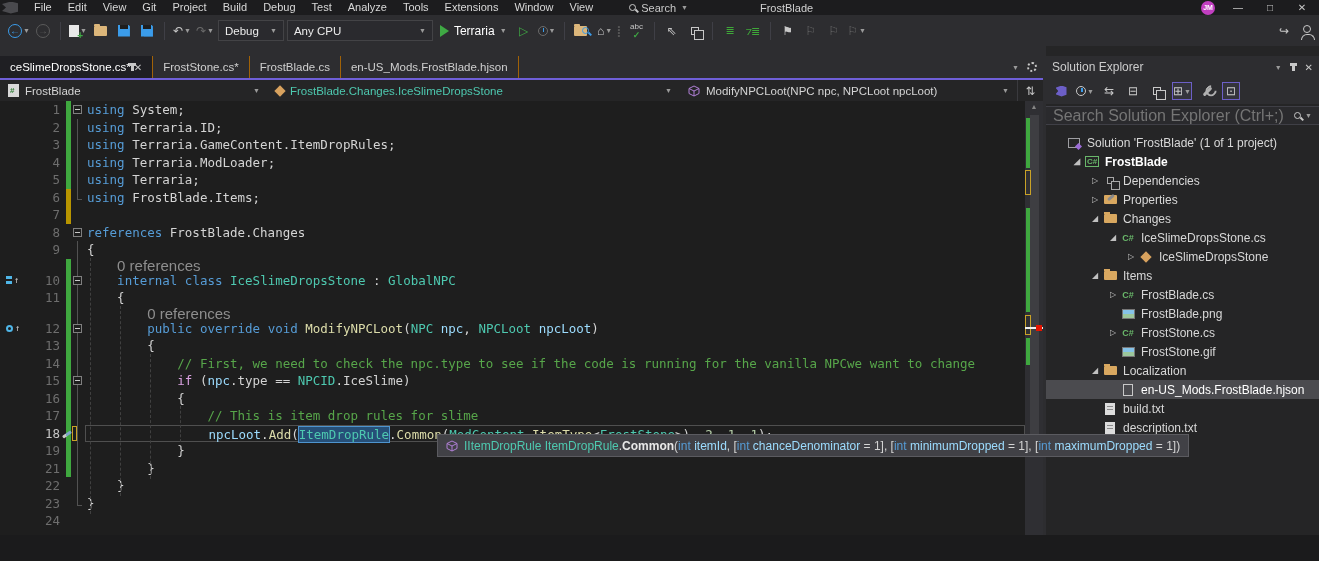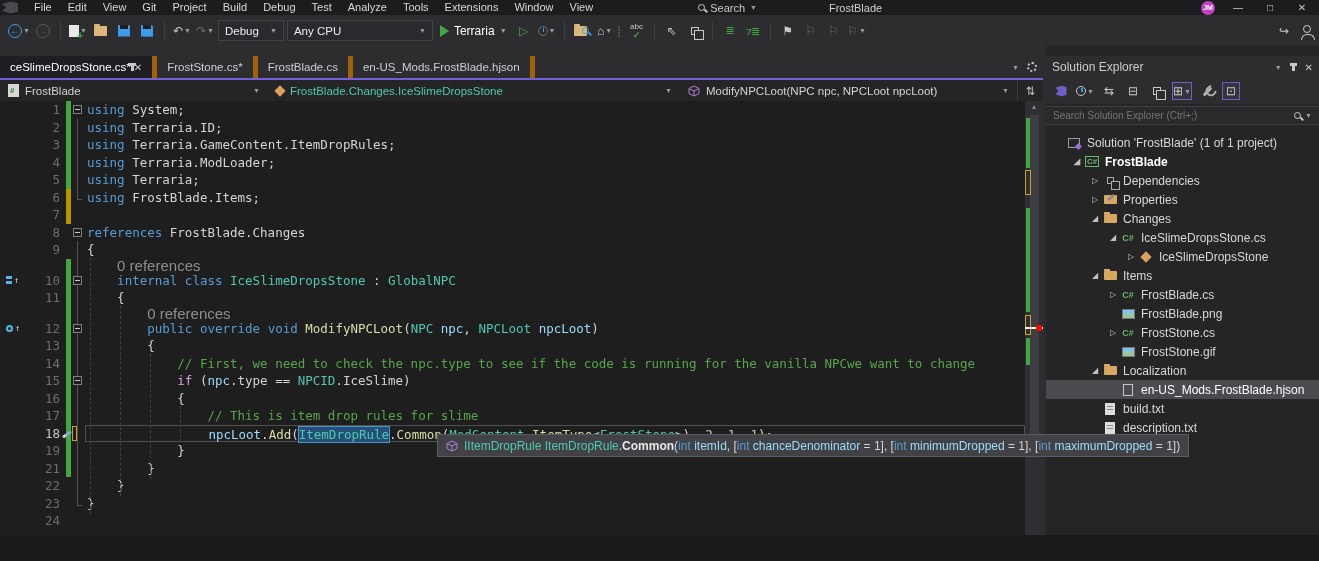--- a/index.html
+++ b/index.html
@@ -5,21 +5,21 @@
   * { margin:0; padding:0; box-sizing:border-box; }
   html,body { background:#1b1b1c; }
   body { font-family:"Liberation Sans", sans-serif; }
   .app { position:relative; width:1319px; height:535px; background:#8b5cf6; overflow:hidden; color:#dcdcdc; }
 
   
   .titlebar { position:absolute; left:0; top:0; width:1319px; height:15px; background:#1c1c1e; display:flex; align-items:center; font-size:11px; color:#d8d8d8; }
   .vslogo { width:16px; height:12px; margin-left:2px; background:#4a4a4e; clip-path:polygon(0 20%,55% 0,100% 15%,100% 85%,55% 100%,0 80%,25% 50%); flex:none; }
   .menubar { display:flex; margin-left:8px; }
   .menu-item { padding:0 8px; line-height:15px; cursor:default; }
-  .tb-search { display:flex; align-items:center; gap:5px; margin-left:97px; color:#c8c8c8; }
+  .tb-search { display:flex; align-items:center; gap:5px; margin-left:28px; color:#c8c8c8; }
   .tb-title { margin-left:72px; color:#d0d0d0; }
   .tb-right { margin-left:auto; display:flex; align-items:center; gap:14px; padding-right:8px; }
   .avatar { width:14px; height:14px; border-radius:50%; background:#c13fc1; color:#fff; font-size:7px; font-weight:bold; display:flex; align-items:center; justify-content:center; }
   .winbtn { color:#c8c8c8; font-size:10px; width:18px; text-align:center; }
   .mag { width:7px; height:7px; border:1.5px solid currentColor; border-radius:50%; position:relative; display:inline-block; }
   .mag::after { content:""; position:absolute; width:4px; height:1.5px; background:currentColor; transform:rotate(45deg); right:-3.5px; bottom:-1px; }
   .dd { font-size:7px; color:#9a9a9a; }
 
   
   .toolbar { position:absolute; left:0; top:15px; width:1319px; height:31px; background:#2d2d30; display:flex; align-items:center; padding-left:8px; gap:3px; font-size:12px; }
@@ -45,21 +45,21 @@
   .greenlines { font-size:11px; color:#3fa839; letter-spacing:-1px; }
   .dots { color:#5a5a5a; font-size:8px; letter-spacing:1px; width:6px; line-height:3px; word-break:break-all; }
 
   
   .workspace { position:absolute; left:0; top:46px; width:1319px; height:515px; display:flex; }
   .editor-col { width:1043px; flex:none; background:#2d2d30; padding-top:10px; display:flex; flex-direction:column; }
   .solution-col { flex:1; background:#252526; border-left:3px solid #2d2d30; padding-top:10px; display:flex; flex-direction:column; }
 
   
   .tabstrip { height:22px; display:flex; align-items:stretch; background:#2d2d30; font-size:11.5px; position:relative; }
-  .tab { display:flex; align-items:center; gap:0; padding:0 10px; color:#cfcfcf; border-right:5px solid #a16207; }
+  .tab { display:flex; align-items:center; gap:0; padding:0 10px; color:#cfcfcf; border-right:1px solid #a16207; }
   .tab.active { background:#1f1f23; color:#ffffff; }
   .tab .tclose { font-size:10px; color:#c8c8c8; }
   .tpin { width:3px; height:8px; background:#c8c8c8; position:relative; display:inline-block; }
   .tpin::before { content:""; position:absolute; top:0; left:-2px; width:7px; height:3px; background:#c8c8c8; }
   .tabline { height:2px; background:#6f5fd8; }
   .tabctrl { margin-left:auto; display:flex; align-items:center; gap:8px; padding-right:6px; color:#c8c8c8; }
   .gear { width:10px; height:10px; border:2px dotted #c8c8c8; border-radius:50%; }
 
   
   .breadcrumb { height:21px; background:#252526; display:flex; align-items:center; font-size:11.5px; color:#d4d4d4; }
@@ -126,21 +126,21 @@
   .sei { min-width:18px; height:18px; display:inline-flex; align-items:center; justify-content:center; gap:1px; }
   .sei.tog { border:1px solid #6c5fc7; background:#34343c; }
   .i-clock { width:10px; height:10px; border:1.5px solid #c8c8c8; border-radius:50%; position:relative; }
   .i-clock::after { content:""; position:absolute; left:4px; top:1px; width:1.5px; height:4px; background:#3b9cea; }
   .i-wrench { width:11px; height:3px; background:#b0b0b0; transform:rotate(-45deg); border-radius:2px; position:relative; }
   .i-wrench::before { content:""; position:absolute; right:-3px; top:-2px; width:7px; height:7px; border:2px solid #b0b0b0; border-radius:50%; border-right-color:transparent; }
   .i-sq2 { width:8px; height:8px; border:1px solid #c8c8c8; position:relative; }
   .i-sq2::after { content:""; position:absolute; left:2px; top:2px; width:8px; height:8px; border:1px solid #c8c8c8; background:#2d2d30; }
   .i-vsh { width:11px; height:11px; background:#6c5fc7; clip-path:polygon(0 20%,55% 0,100% 15%,100% 85%,55% 100%,0 80%,25% 50%); }
   .se-search { height:19px; margin:2px 0 0 0; background:#2a2a2d; border-top:1px solid #3f3f46; border-bottom:1px solid #3f3f46; display:flex; align-items:center; padding:0 7px; }
-  .se-search input { flex:1; background:transparent; border:none; outline:none; color:#7f7f7f; font-size:10px; font-family:"Liberation Sans",sans-serif; }
+  .se-search input { flex:1; background:transparent; border:none; outline:none; color:#7f7f7f; font-size:16px; font-family:"Liberation Sans",sans-serif; }
   .se-tree { flex:1; padding-top:8px; font-size:12px; color:#d8d8d8; overflow:hidden; }
   .trow { height:19px; display:flex; align-items:center; white-space:nowrap; }
   .trow.sel { background:#4b4b4f; color:#ffffff; }
   .trow.bold { font-weight:bold; color:#ffffff; }
   .exp { width:14px; flex:none; text-align:center; font-size:8px; color:#c0c0c0; }
   .ti { width:16px; height:14px; margin-right:5px; flex:none; display:flex; align-items:center; justify-content:center; position:relative; }
   .ti-folder { width:13px; height:9px; background:#d9a860; border-radius:1px; position:relative; }
   .ti-folder::before { content:""; position:absolute; top:-2px; left:0; width:6px; height:2px; background:#d9a860; }
   .ti-cs { color:#69b76a; font-size:9px; font-weight:bold; font-family:"Liberation Sans",sans-serif; }
   .ti-csproj { color:#69b76a; font-size:8px; font-weight:bold; border:1px solid #69b76a; padding:0 1px; }

